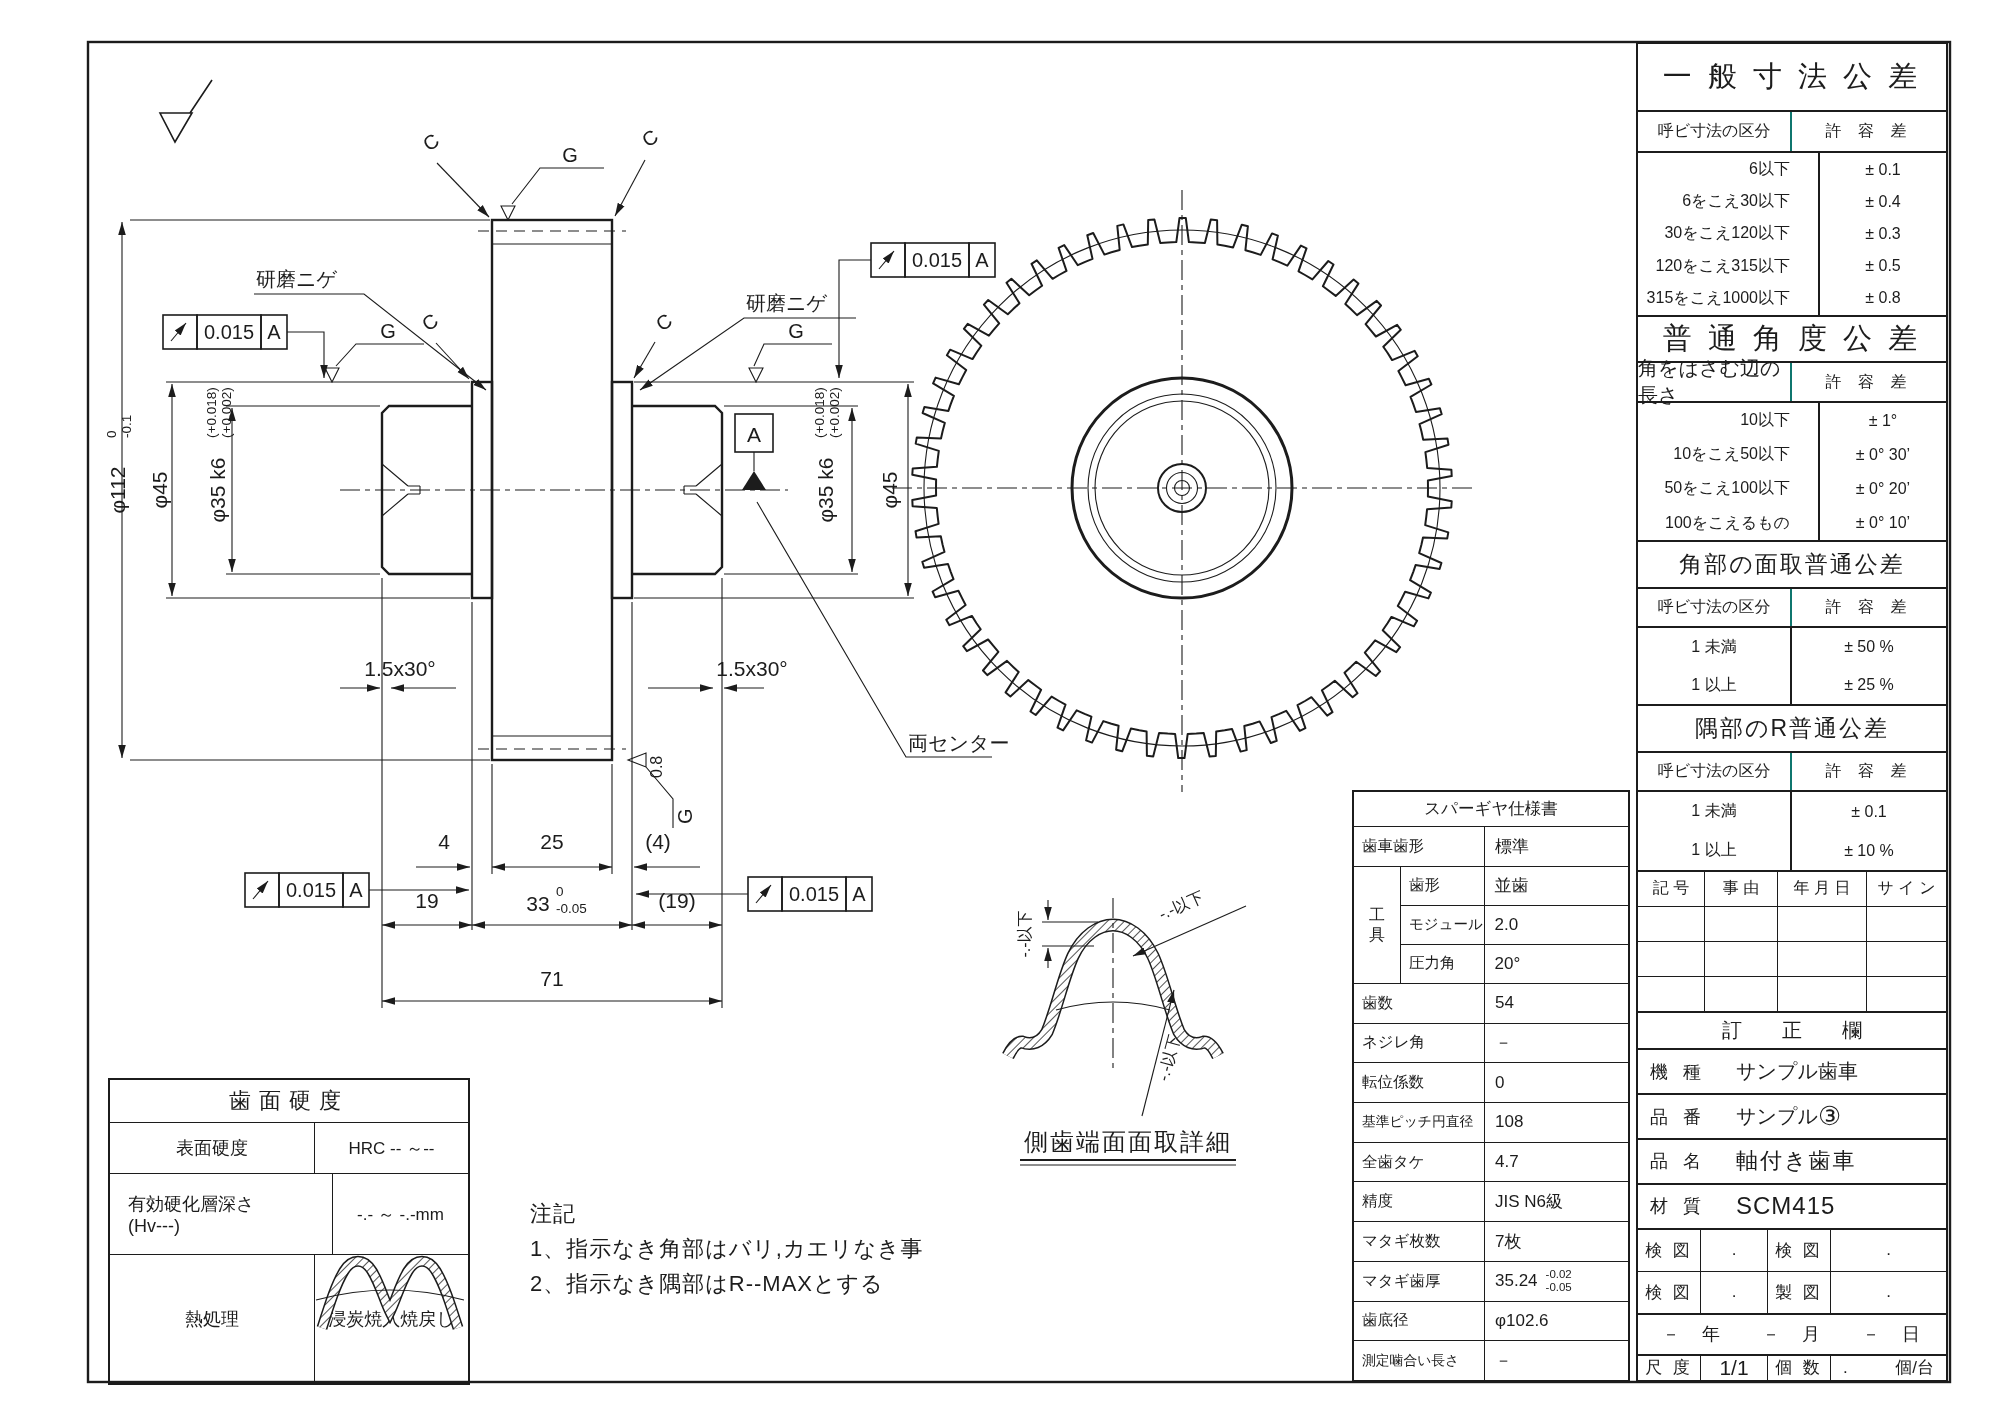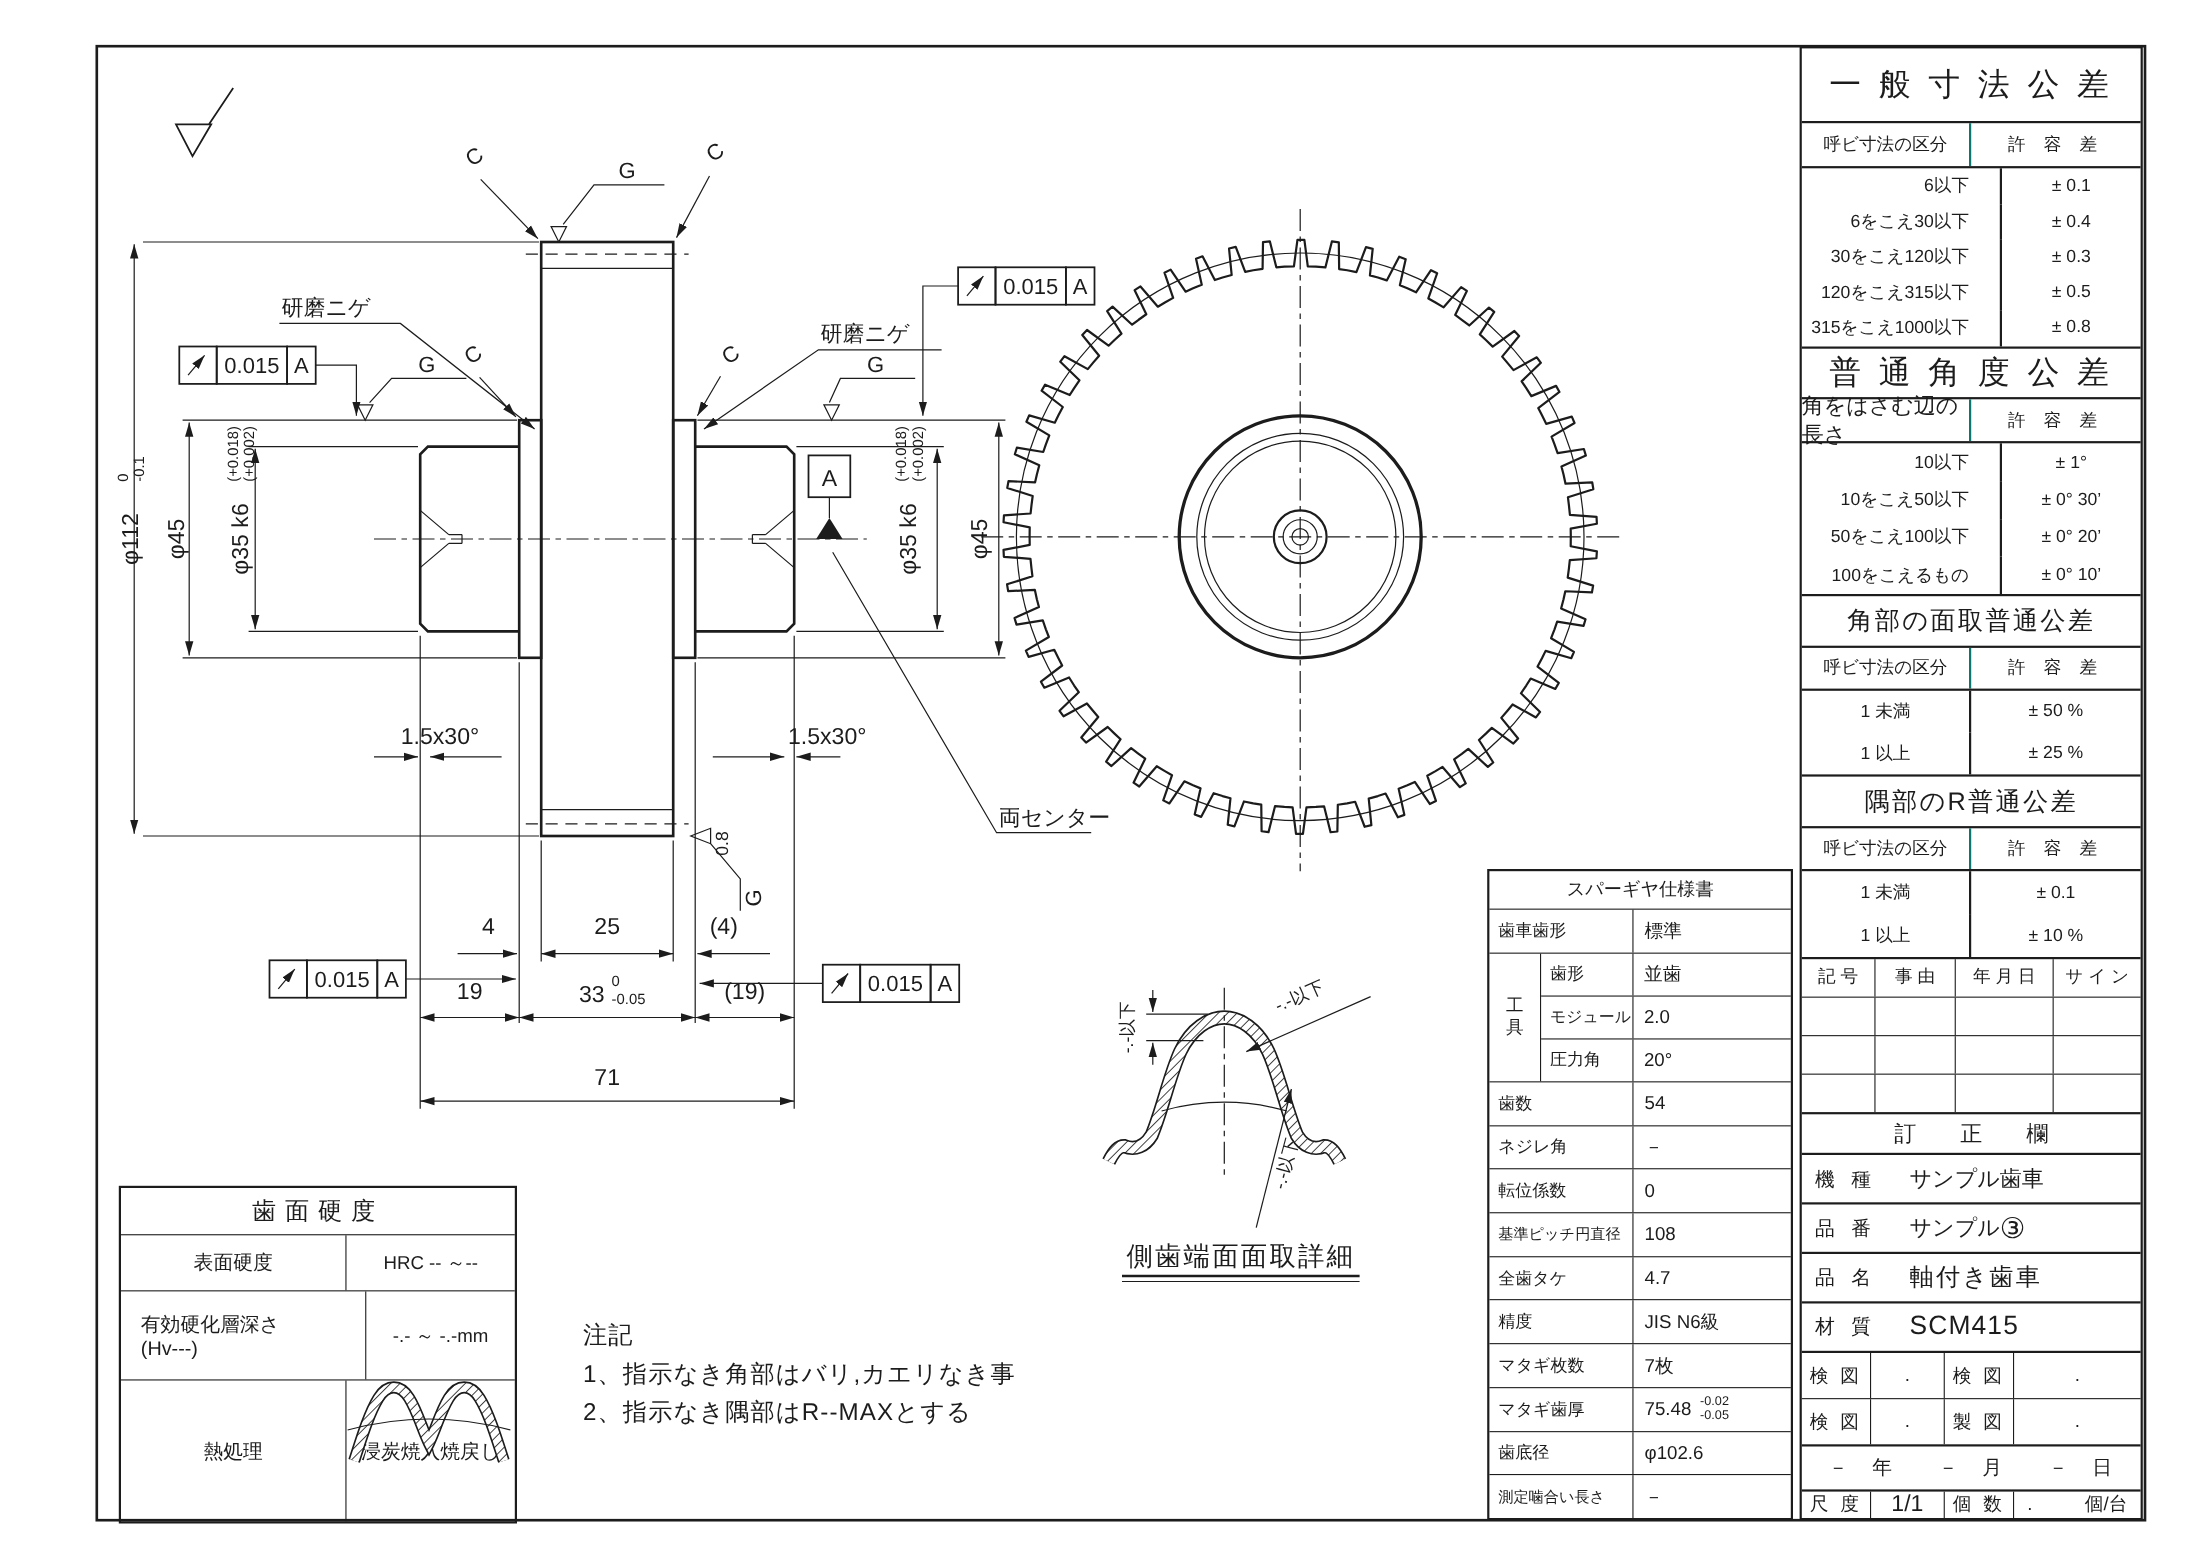--- a/index.html
+++ b/index.html
@@ -272,21 +272,21 @@
         <div class="sl">精度</div>
         <div class="sv">JIS N6級</div>
       </div>
     <div class="sp-r bt1">
         <div class="sl">マタギ枚数</div>
         <div class="sv">7枚</div>
       </div>
     <div class="sp-r bt1">
       <div class="sl">マタギ歯厚</div>
       <div class="sv">
-          <span>75.48</span>
+          <span>35.24</span>
         <span class="tolstack">
             <span>-0.02</span>
             <span>-0.05</span>
           </span>
       </div>
     </div>
     <div class="sp-r bt1">
         <div class="sl">歯底径</div>
         <div class="sv">φ102.6</div>
       </div>

